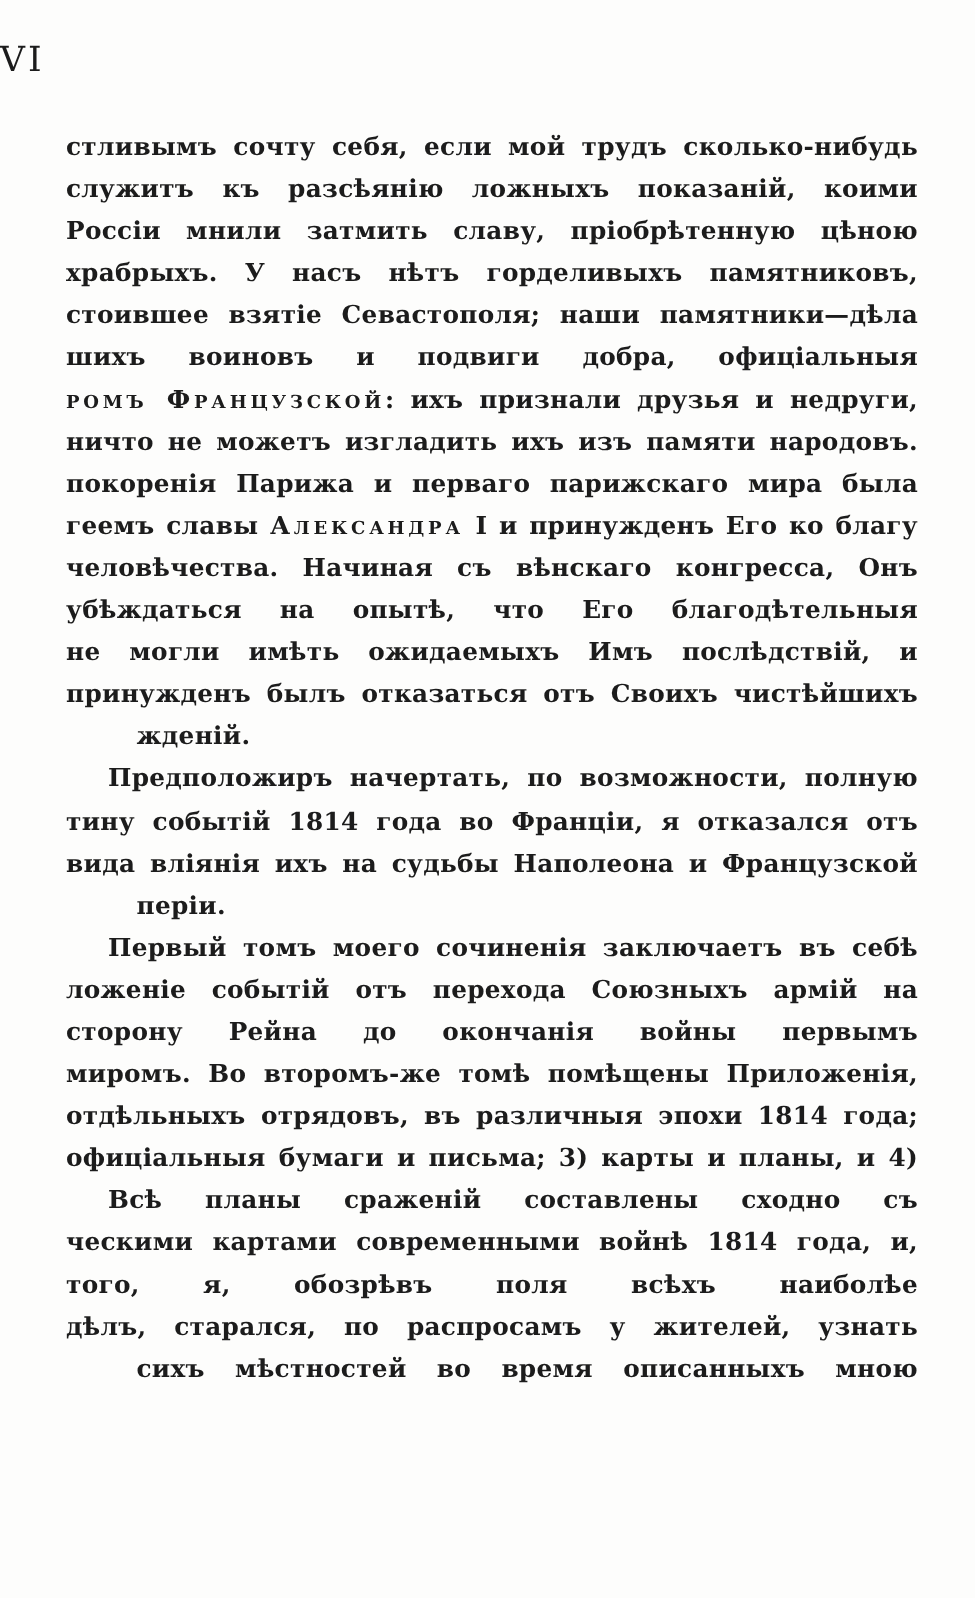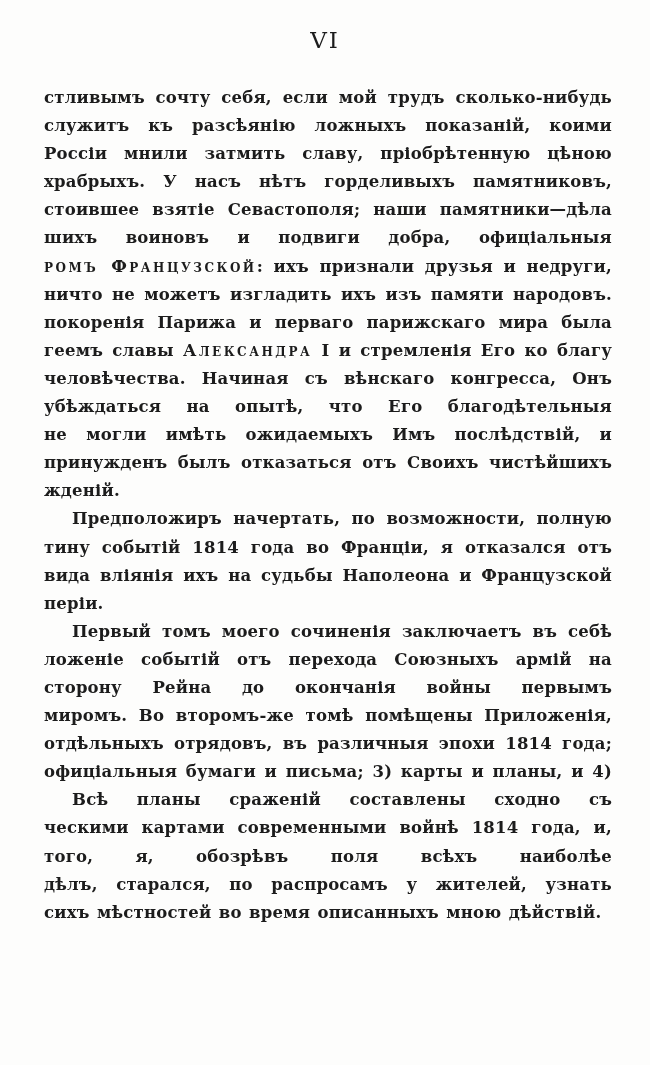--- a/index.html
+++ b/index.html
@@ -8,21 +8,20 @@
     width:650px;height:1065px;
     margin:0 auto;
     background:var(--paper,#fdfdfc);
     color:var(--ink,#1c1c1c);
     font-family:"DejaVu Serif","Liberation Serif",serif;
     overflow:hidden;
   }
   .page-number{
     position:absolute;
     top:27px;left:0;right:0;
-    text-align:center;
     font-size:23px;
     font-weight:400;
     letter-spacing:2px;
   }
   .text-block{
     position:absolute;
     left:44px;top:84px;
     width:568px;
     font-size:16.5px;
     font-weight:700;
@@ -32,20 +31,21 @@
   .line{
     height:28.1px;
     line-height:28.1px;
     overflow:hidden;
     text-align:justify;
     text-align-last:justify;
     white-space:normal;
   }
   .line.last{
     text-align-last:left;
+    margin-left:47px;
   }
   .line.indent{
     text-indent:28px;
   }
   .sc{
     font-variant:small-caps;
     letter-spacing:2.5px;
   }
 </style>
 </head>
@@ -56,21 +56,21 @@
   <div class="text-block">
       <div class="line"><span>стливымъ сочту себя, если мой трудъ сколько-нибудь по-</span></div>
       <div class="line"><span>служитъ къ разсѣянію ложныхъ показаній, коими враги</span></div>
       <div class="line"><span>Россіи мнили затмить славу, пріобрѣтенную цѣною крови</span></div>
       <div class="line"><span>храбрыхъ. У насъ нѣтъ горделивыхъ памятниковъ, подоб-</span></div>
       <div class="line"><span>стоившее взятіе Севастополя; наши памятники—дѣла на-</span></div>
       <div class="line"><span>шихъ воиновъ и подвиги добра, офиціальныя </span></div>
       <div class="line"><span class="sc">ромъ Французской</span><span>: ихъ признали друзья и недруги, и</span></div>
       <div class="line"><span>ничто не можетъ изгладить ихъ изъ памяти народовъ. Эпоха</span></div>
       <div class="line"><span>покоренія Парижа и перваго парижскаго мира была апо-</span></div>
-      <div class="line"><span>геемъ славы </span><span class="sc">Александра</span><span> I и стремленія Его ко благу</span></div>
+      <div class="line"><span>геемъ славы </span><span class="sc">Александра</span><span> I и принужденъ Его ко благу</span></div>
       <div class="line"><span>человѣчества. Начиная съ вѣнскаго конгресса, Онъ сталъ</span></div>
       <div class="line"><span>убѣждаться на опытѣ, что Его благодѣтельныя намѣренія</span></div>
       <div class="line"><span>не могли имѣть ожидаемыхъ Имъ послѣдствій, и вскорѣ</span></div>
       <div class="line"><span>принужденъ былъ отказаться отъ Своихъ чистѣйшихъ убѣ-</span></div>
       <div class="line last"><span>жденій.</span></div>
       <div class="line indent"><span>Предположиръ начертать, по возможности, полную кар-</span></div>
       <div class="line"><span>тину событій 1814 года во Франціи, я отказался отъ опи-</span></div>
       <div class="line"><span>вида вліянія ихъ на судьбы Наполеона и Французской Им-</span></div>
       <div class="line last"><span>періи.</span></div>
       <div class="line indent"><span>Первый томъ моего сочиненія заключаетъ въ себѣ из-</span></div>

